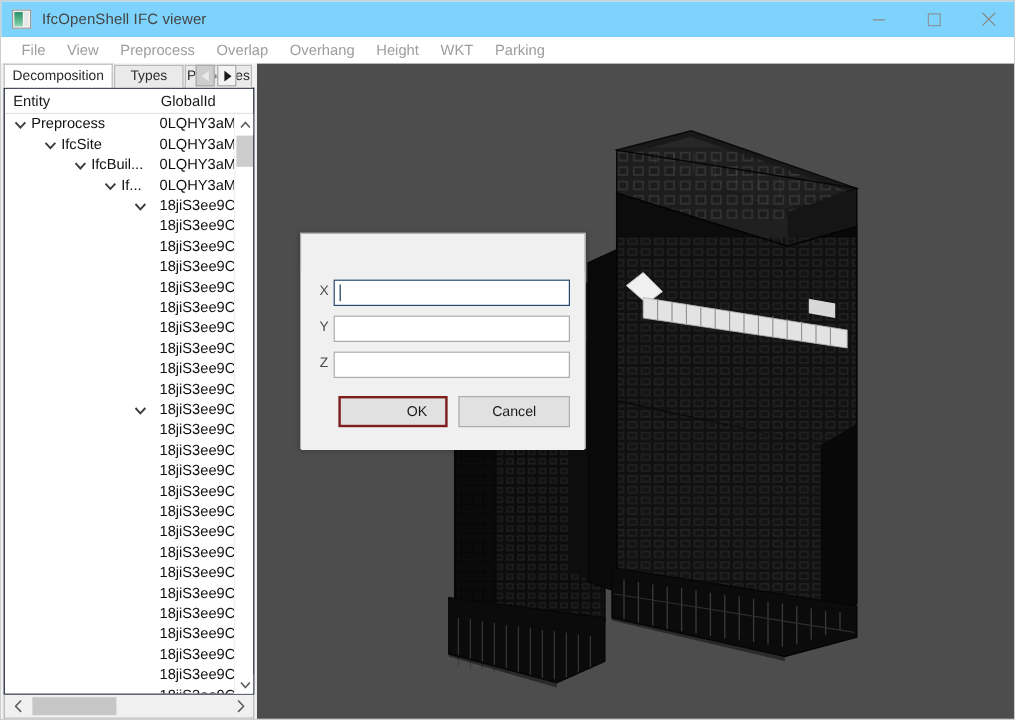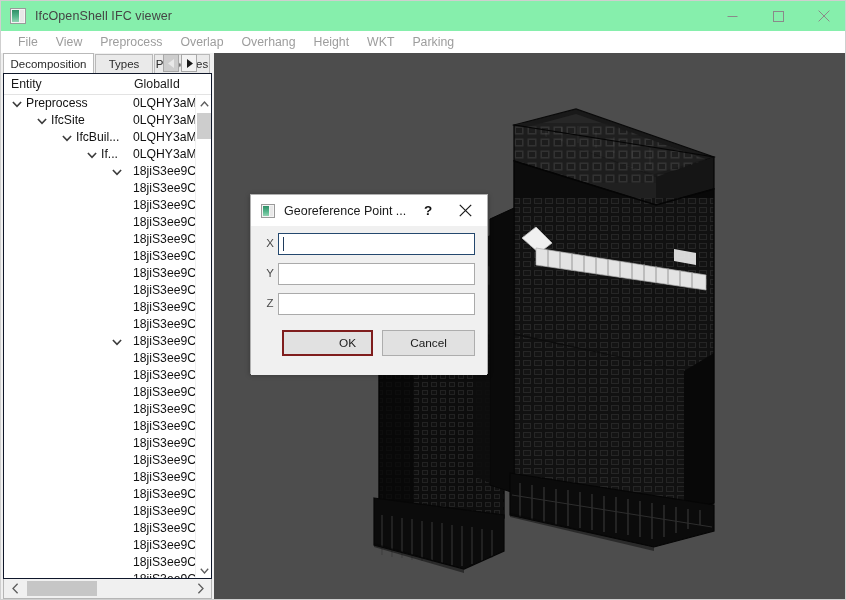--- a/index.html
+++ b/index.html
@@ -24,21 +24,21 @@
     border: 1px solid #cfcfcf;
     overflow: hidden;
   }
 
   
   #title-bar {
     position: absolute;
     left: 0; top: 0;
     width: 846px;
     height: 30px;
-    background: #86efac;
+    background: #7dd3fc;
     display: flex;
     align-items: center;
   }
   #app-icon {
     width: 16px; height: 16px;
     margin-left: 9px;
     margin-right: 9px;
     border: 1px solid #9a9a9a;
     background: #f4f4f4;
     box-sizing: border-box;
@@ -747,31 +747,20 @@
       <div id="tree-hscroll-thumb"></div>
       <div id="tree-hscroll-right">
         <svg width="7" height="11" viewBox="0 0 7 11">
           <polyline points="1.4,0.8 6,5.5 1.4,10.2" fill="none" stroke="#5c5c5c" stroke-width="1.3"></polyline>
         </svg>
       </div>
     </div>
   </div>
 
   <div id="dialog">
-    <div id="dialog-title-bar">
-      <div id="dialog-icon"></div>
-      <div id="dialog-title-text">Georeference Point ...</div>
-      <div id="dialog-help-btn">?</div>
-      <div id="dialog-close-btn">
-        <svg width="13" height="13" viewBox="0 0 13 13">
-          <line x1="0.8" y1="0.8" x2="12.2" y2="12.2" stroke="#1a1a1a" stroke-width="1.2"></line>
-          <line x1="12.2" y1="0.8" x2="0.8" y2="12.2" stroke="#1a1a1a" stroke-width="1.2"></line>
-        </svg>
-      </div>
-    </div>
 
     <div id="dialog-body">
       <div id="field-row-x" class="field-row">
         <div class="field-label">X</div>
         <div class="field-input focused">
           <div class="caret"></div>
         </div>
       </div>
       <div id="field-row-y" class="field-row">
         <div class="field-label">Y</div>

